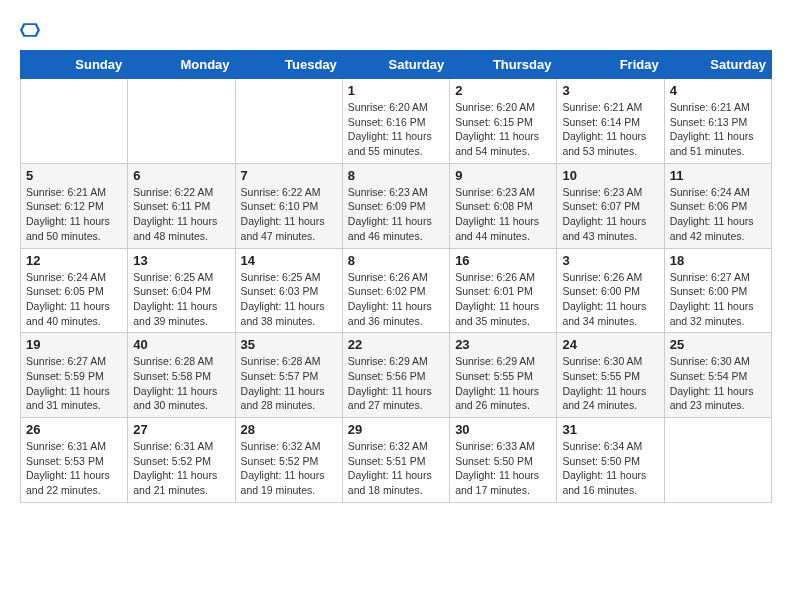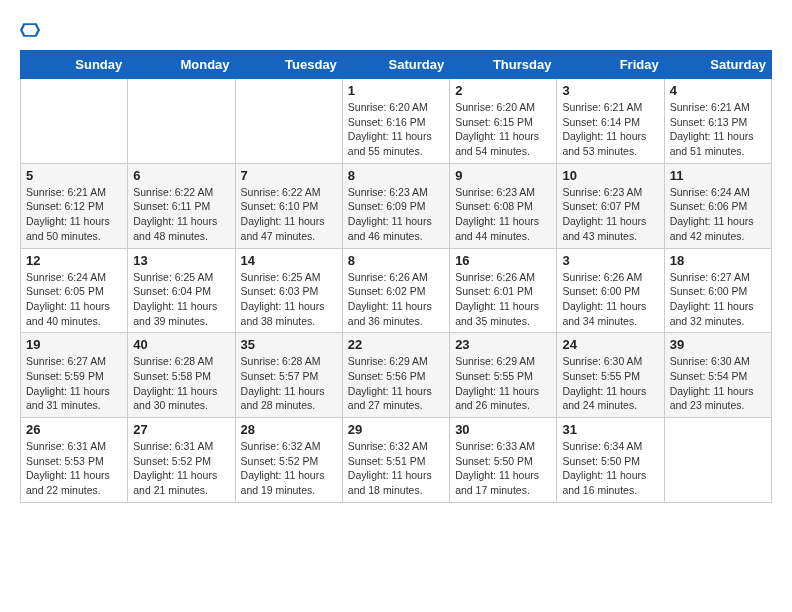--- a/index.html
+++ b/index.html
@@ -291,21 +291,21 @@
 and 26 minutes.</div>
         </td>
         <td>
           <div class="day-number">24</div>
           <div class="day-info" style="white-space: pre-line;">Sunrise: 6:30 AM
 Sunset: 5:55 PM
 Daylight: 11 hours
 and 24 minutes.</div>
         </td>
         <td>
-          <div class="day-number">39</div>
+          <div class="day-number">25</div>
           <div class="day-info" style="white-space: pre-line;">Sunrise: 6:30 AM
 Sunset: 5:54 PM
 Daylight: 11 hours
 and 23 minutes.</div>
         </td>
       </tr>
       <tr>
         <td>
           <div class="day-number">26</div>
           <div class="day-info" style="white-space: pre-line;">Sunrise: 6:31 AM

